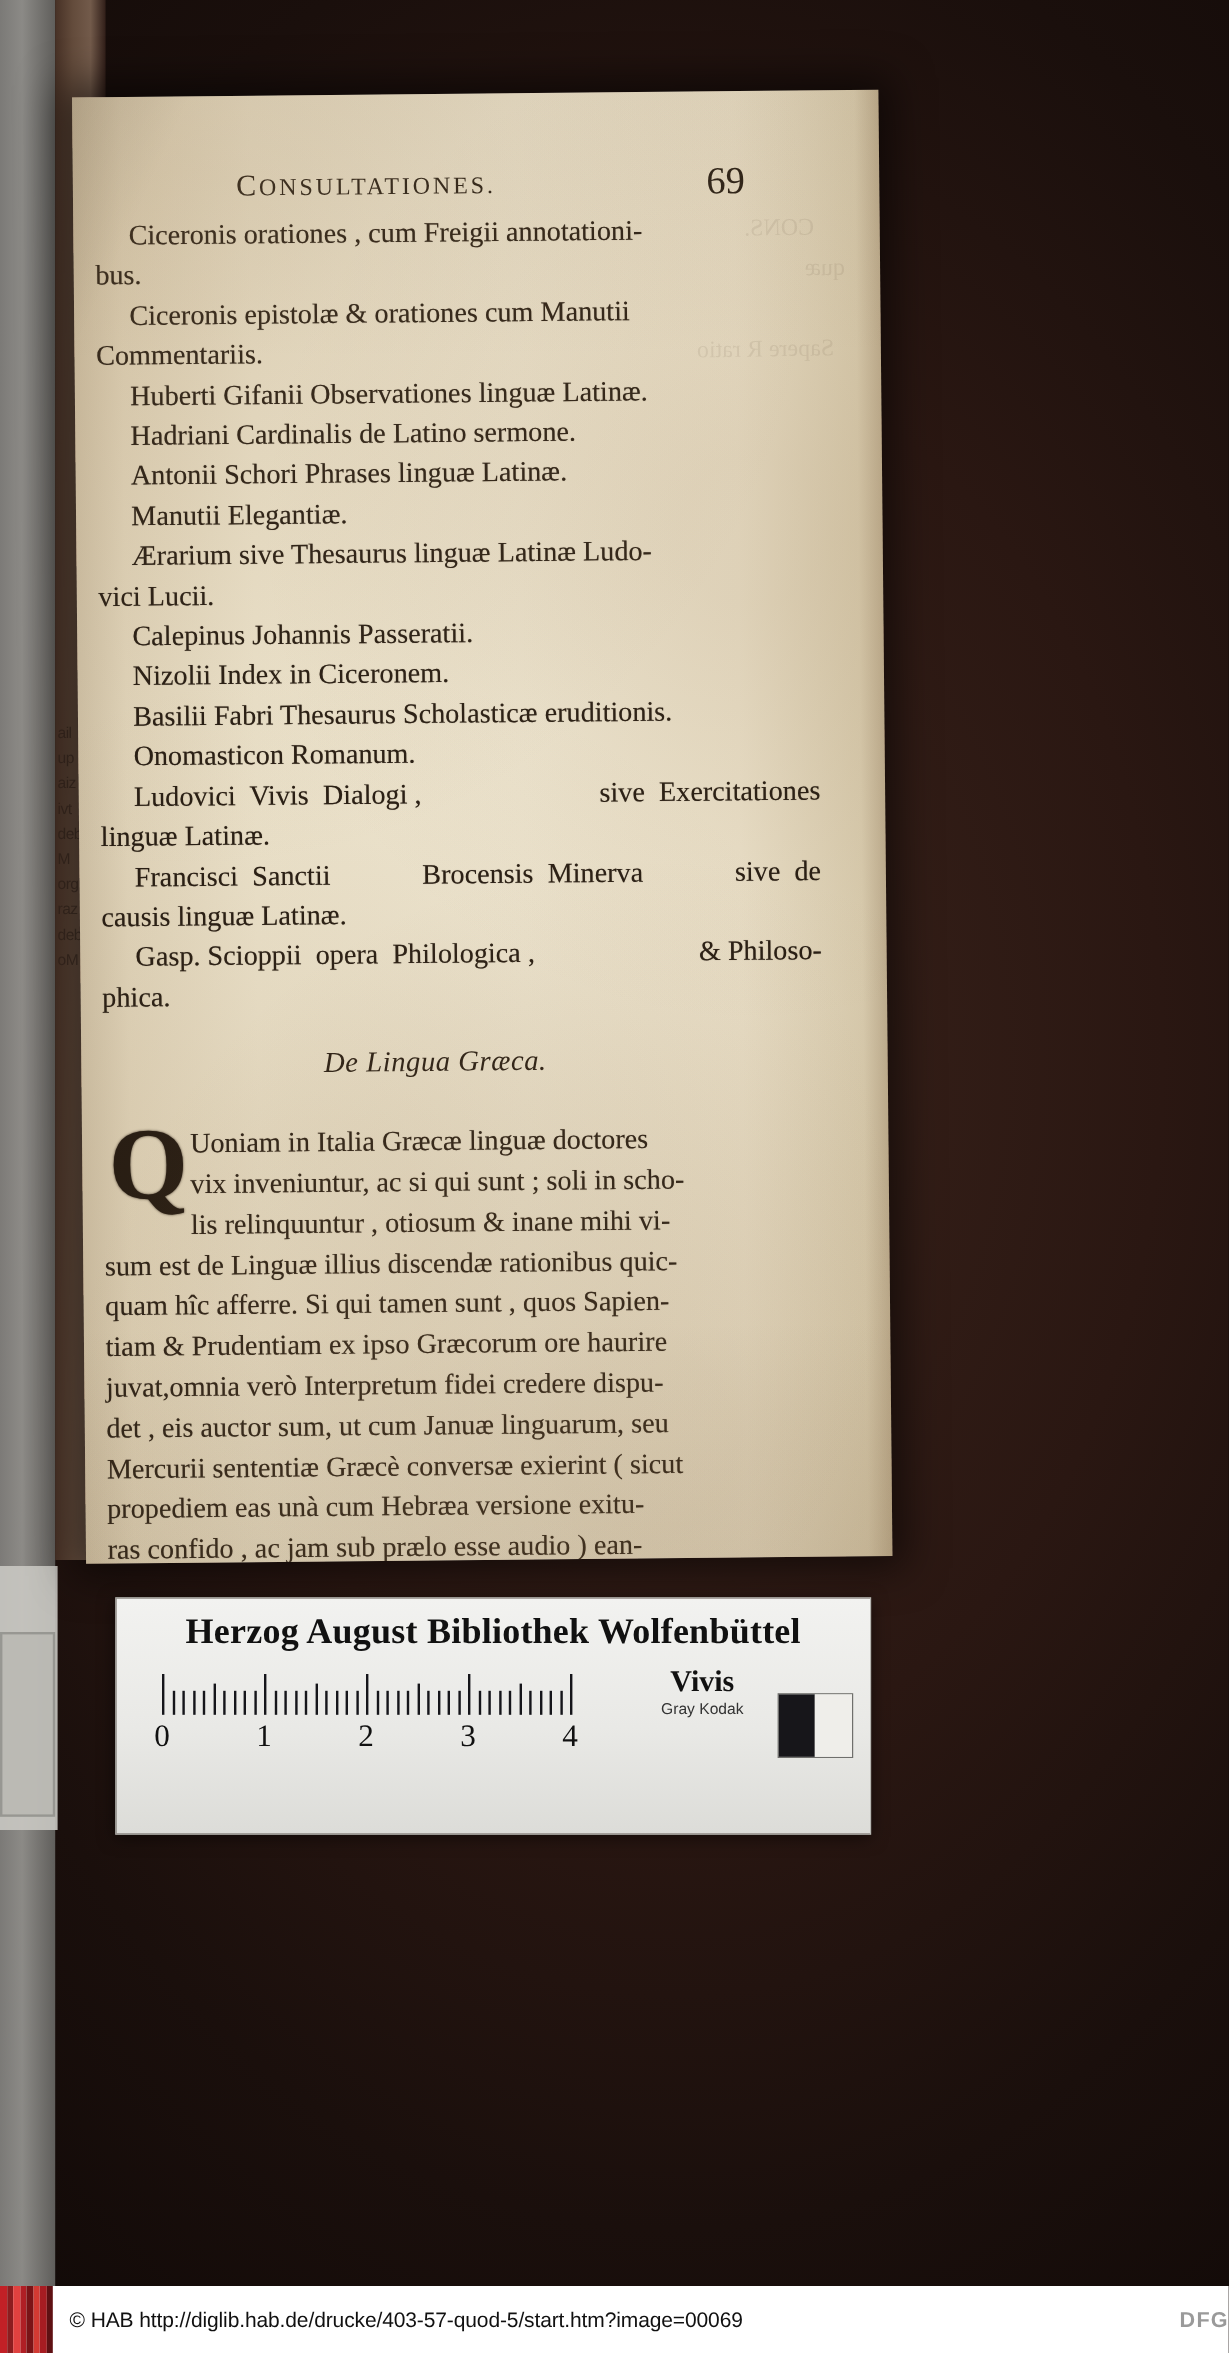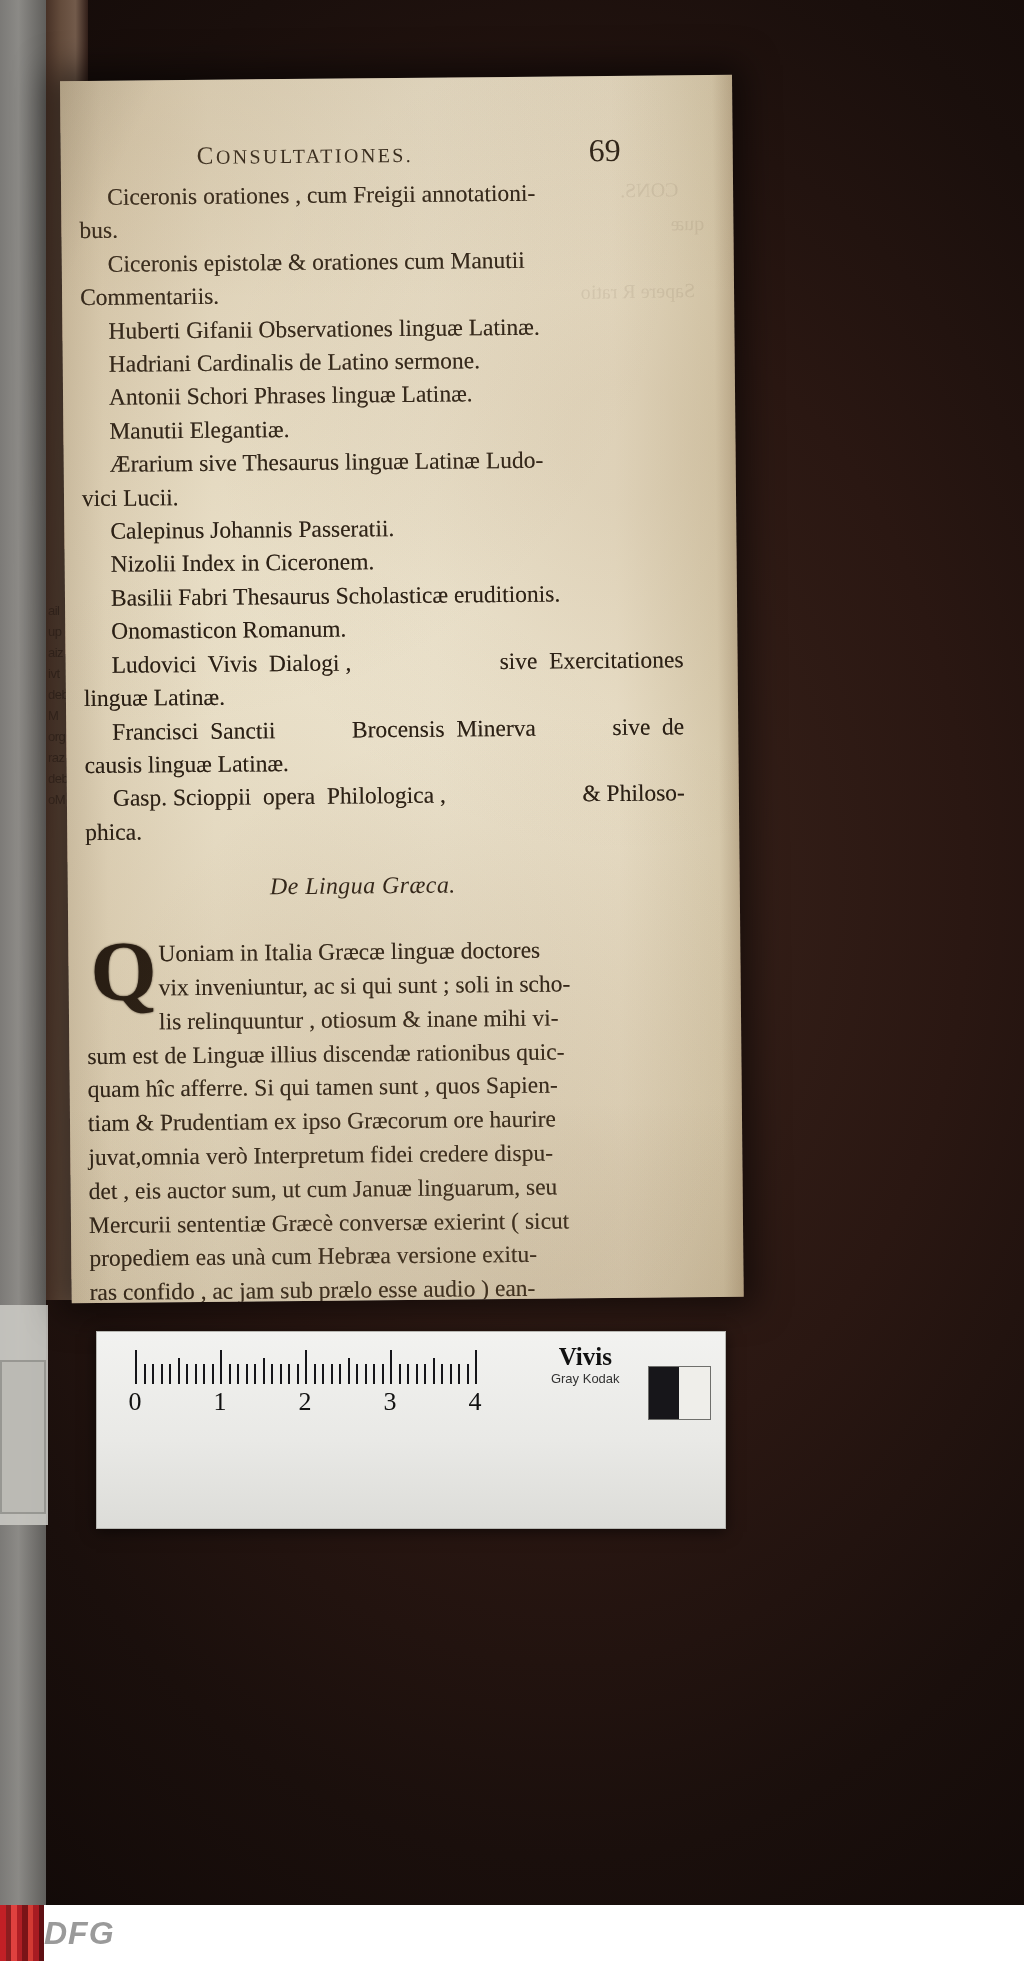--- a/index.html
+++ b/index.html
@@ -310,27 +310,25 @@
   .foot-text {
     flex: 1 1 auto;
     padding-left: 14px;
     font-family: "Liberation Sans", sans-serif;
     font-size: 17.5px;
     color: #111;
     white-space: nowrap;
     letter-spacing: -.1px;
   }
   .dfg {
-    padding-right: 14px;
     font-family: "Liberation Sans", sans-serif;
     font-weight: bold;
-    font-size: 32px;
+    font-size: 18px;
     letter-spacing: 1px;
     color: #9a9a9a;
-    font-style: italic;
   }
 </style>
 </head>
 <body>
 
 <div class="scan-bg"></div>
 
 <div class="bed-strip"></div>
 <div class="bed-strip-2"></div>
 <div class="bed-strip-3"></div>
@@ -415,20 +413,21 @@
         <div class="p-line">propediem eas unà  cum Hebræa  versione  exitu-</div>
         <div class="p-line">ras confido , ac jam sub prælo esse audio ) ean-</div>
 
       </div>
 
     </div>
   </div>
 </div>
 
 <div class="plaque">
+  <div class="plaque-title">Herzog August Bibliothek Wolfenbüttel</div>
 
   <div class="plaque-body">
 
     <div class="ruler">
       <div class="ticks" id="ruler-ticks">
           <div class="tick" style="left: 10px; height: 34px;"></div>
           <div class="tick" style="left: 18.5px; height: 20px;"></div>
           <div class="tick" style="left: 27px; height: 20px;"></div>
           <div class="tick" style="left: 35.5px; height: 20px;"></div>
           <div class="tick" style="left: 44px; height: 20px;"></div>
@@ -494,14 +493,15 @@
   <div class="colorbars" id="colorbars">
       <div class="cb" style="background: rgb(194, 32, 38);"></div>
       <div class="cb" style="background: rgb(140, 29, 31);"></div>
       <div class="cb" style="background: rgb(224, 65, 63);"></div>
       <div class="cb" style="background: rgb(176, 31, 37);"></div>
       <div class="cb" style="background: rgb(122, 20, 23);"></div>
       <div class="cb" style="background: rgb(210, 58, 51);"></div>
       <div class="cb" style="background: rgb(167, 28, 34);"></div>
       <div class="cb" style="background: rgb(95, 16, 19);"></div>
     </div>
+  <div class="foot-text">© HAB http://diglib.hab.de/drucke/403-57-quod-5/start.htm?image=00069</div>
   <div class="dfg">DFG</div>
 </div>
 
 </body></html>

